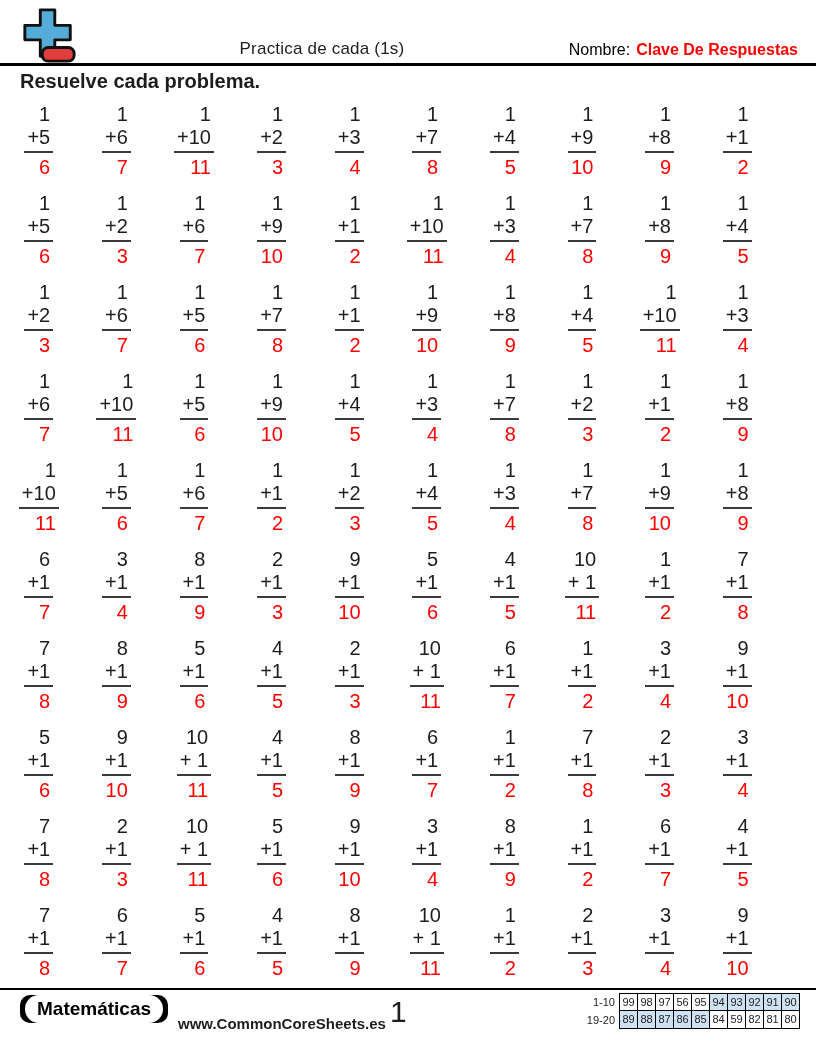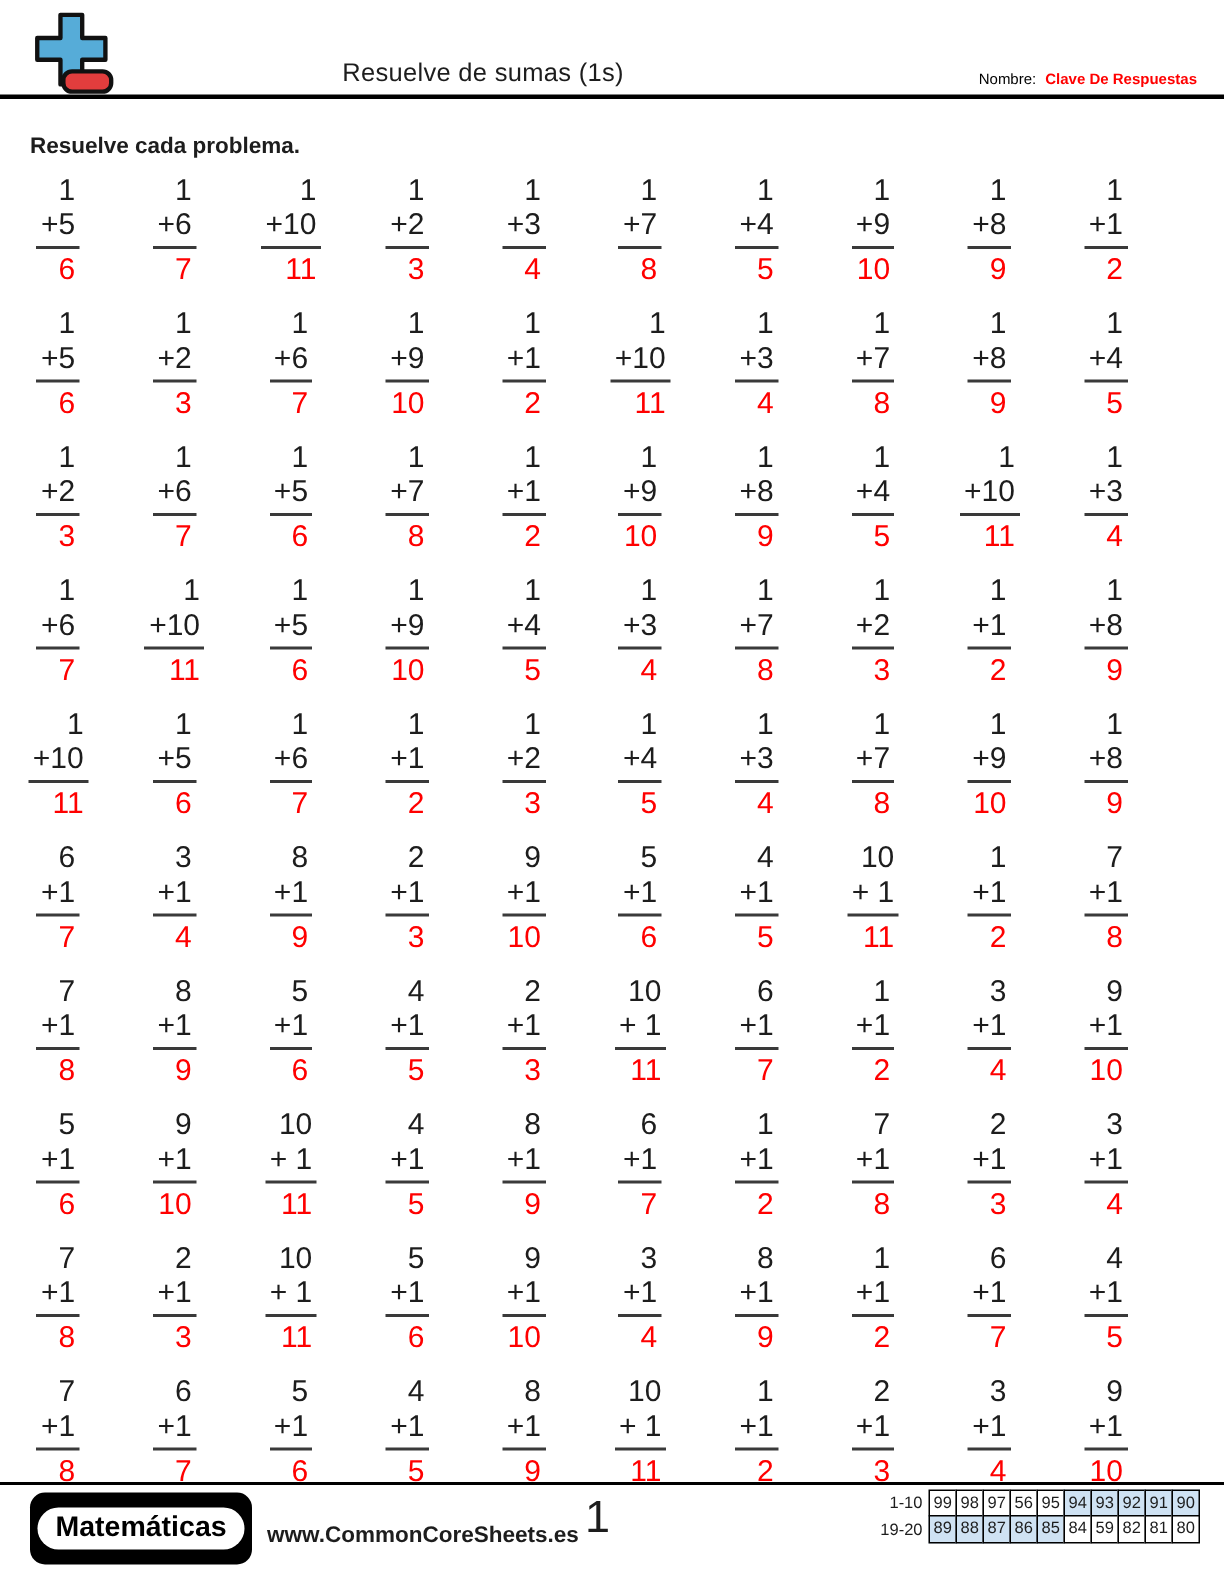--- a/index.html
+++ b/index.html
@@ -30,32 +30,32 @@
   .page-title{
     position:absolute;
     left:322px; bottom:4px;
     transform:translateX(-50%);
     font-size:17px;
     letter-spacing:.2px;
   }
   .name-area{
     position:absolute;
     right:18px; bottom:4px;
-    font-size:10px;
+    font-size:16px;
     white-space:nowrap;
   }
   .name-label{color:#000;}
   .name-value{
     color:var(--answer-red);
     font-weight:bold;
     margin-left:6px;
   }
   .instruction{
-    padding:23px 0 0 20px;
-    font-size:15px;
+    padding:4px 0 0 20px;
+    font-size:20px;
     font-weight:bold;
   }
   
   .problems{
     display:grid;
     grid-template-columns:repeat(10,1fr);
     grid-auto-rows:89px;
     margin:10px 40px 0 0;
     justify-items:center;
   }
@@ -85,21 +85,21 @@
   }
   .footer-inner{
     position:relative;
     height:100%;
   }
   .brand-badge{
     position:absolute;
     left:20px; top:0;
     background:#000;
     border-radius:10px;
-    padding:10px 5px;
+    padding:0 5px;
   }
   .brand-pill{
     background:#fff;
     border-radius:16px;
     padding:3px 12px;
     font-size:19px;
     font-weight:bold;
     color:#000;
     white-space:nowrap;
   }
@@ -146,21 +146,21 @@
 </head>
 <body>
 
 <div class="header">
   <div class="logo">
     <svg width="58" height="58" viewBox="0 0 60 60" aria-hidden="true">
       <path d="M21 4 h15 v16 h16 v15 h-16 v17 h-15 v-17 H5 V20 h16 z" fill="#56acd8" stroke="#111" stroke-width="3" stroke-linejoin="round"></path>
       <rect x="23" y="43" width="33" height="14" rx="6" fill="#e23d3d" stroke="#111" stroke-width="3"></rect>
     </svg>
   </div>
-  <div class="page-title">Resuelve de sumas (1s)</div>
+  <div class="page-title">Practica de cada (1s)</div>
   <div class="name-area">
     <span class="name-label">Nombre:</span><span class="name-value">Clave De Respuestas</span>
   </div>
 </div>
 
 <div class="instruction">Resuelve cada problema.</div>
 
 <div class="problems" id="problems-grid">
     <div class="problem">
       <div class="p-top">1</div>

